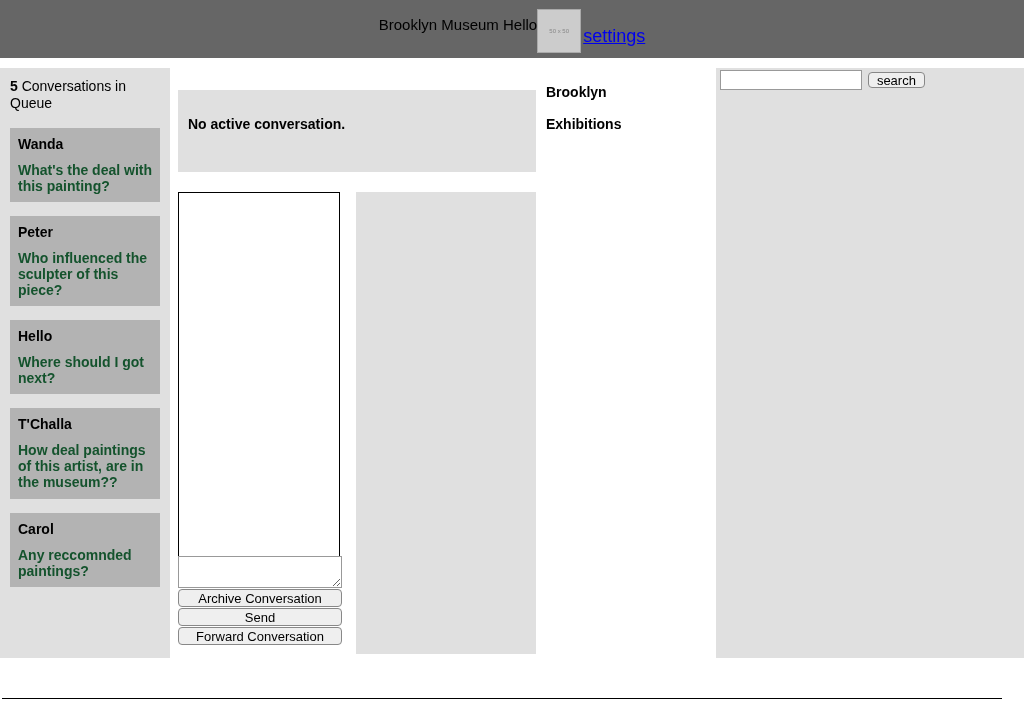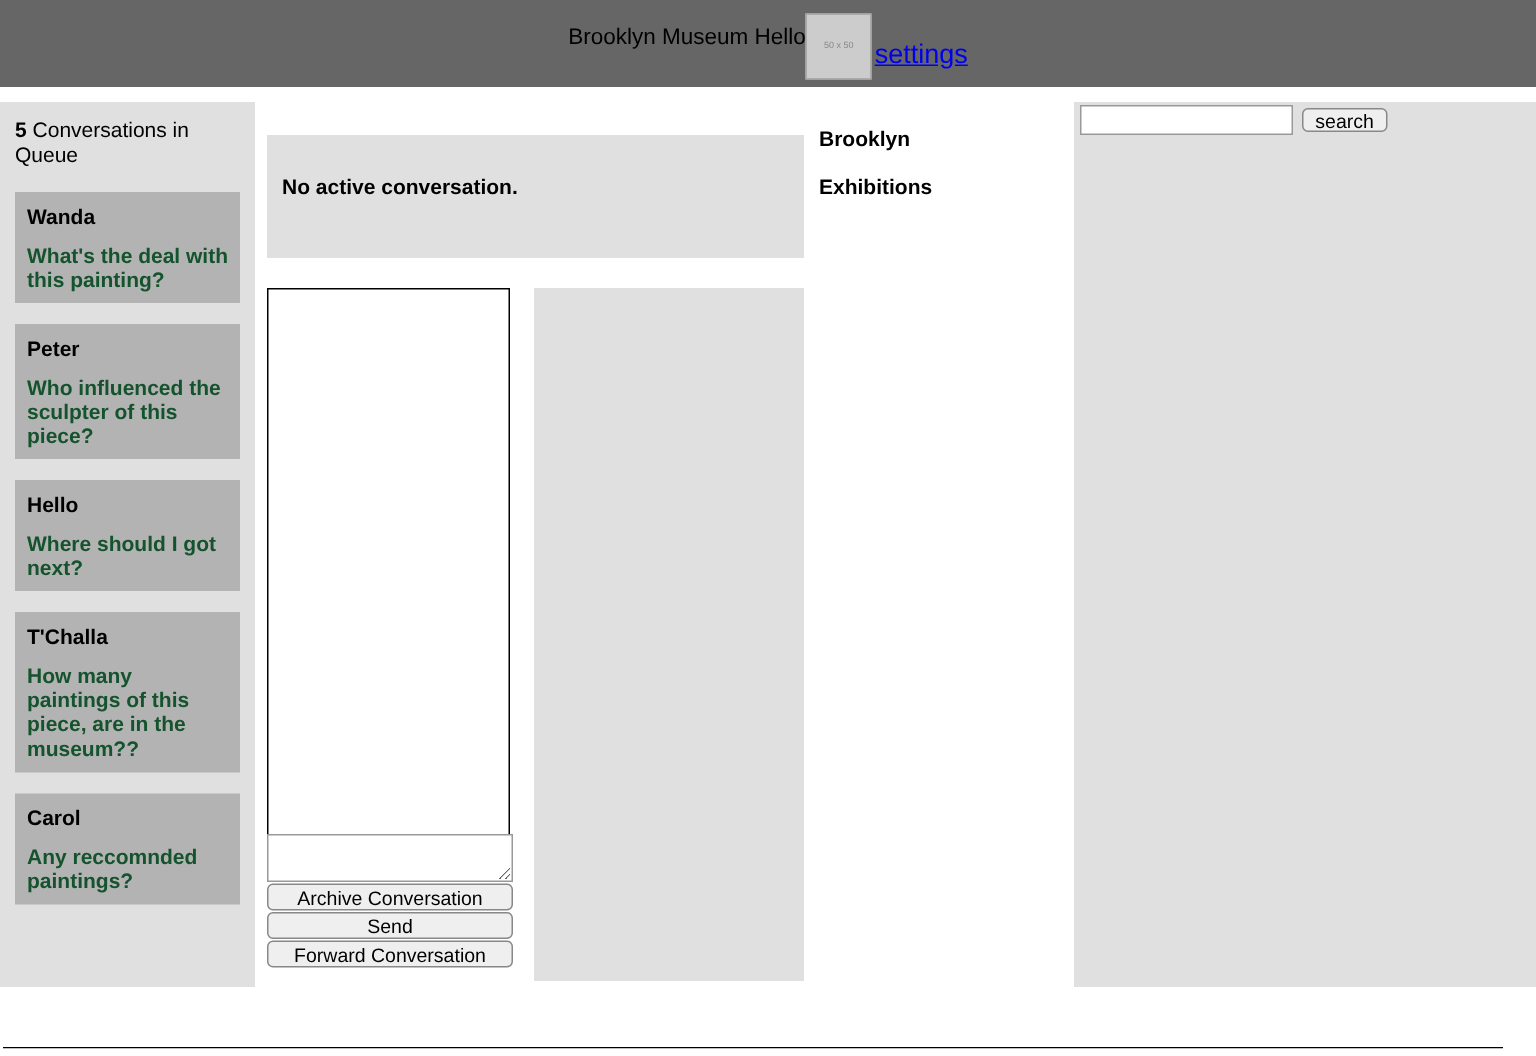--- a/index.html
+++ b/index.html
@@ -223,21 +223,21 @@
     <div class="queue-item">
       <div class="queue-name">Peter</div>
       <div class="queue-msg">Who influenced the sculpter of this piece?</div>
     </div>
     <div class="queue-item">
       <div class="queue-name">Hello</div>
       <div class="queue-msg">Where should I got next?</div>
     </div>
     <div class="queue-item">
       <div class="queue-name">T'Challa</div>
-      <div class="queue-msg">How many paintings of this piece, are in the museum??</div>
+      <div class="queue-msg">How deal paintings of this artist, are in the museum??</div>
     </div>
     <div class="queue-item">
       <div class="queue-name">Carol</div>
       <div class="queue-msg">Any reccomnded paintings?</div>
     </div>
   </div>
 
   <div class="center">
     <div class="conv-header">
       <h2>No active conversation.</h2>

